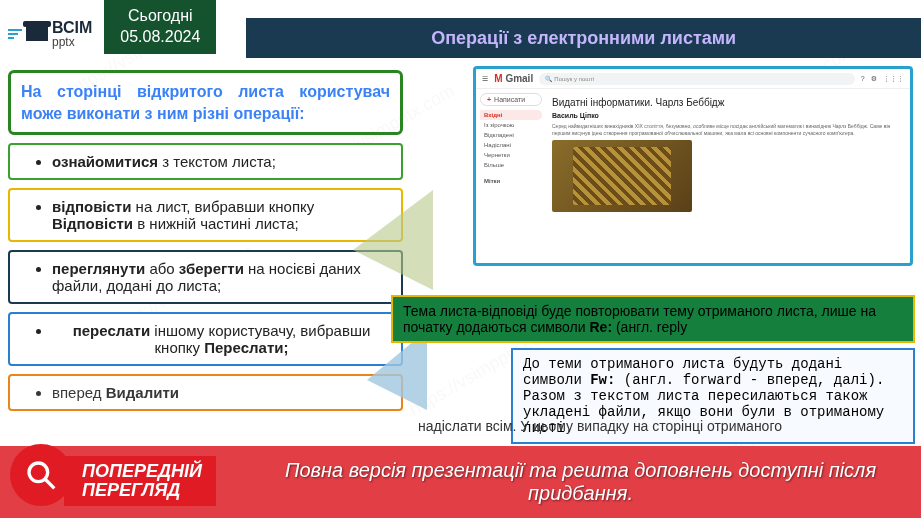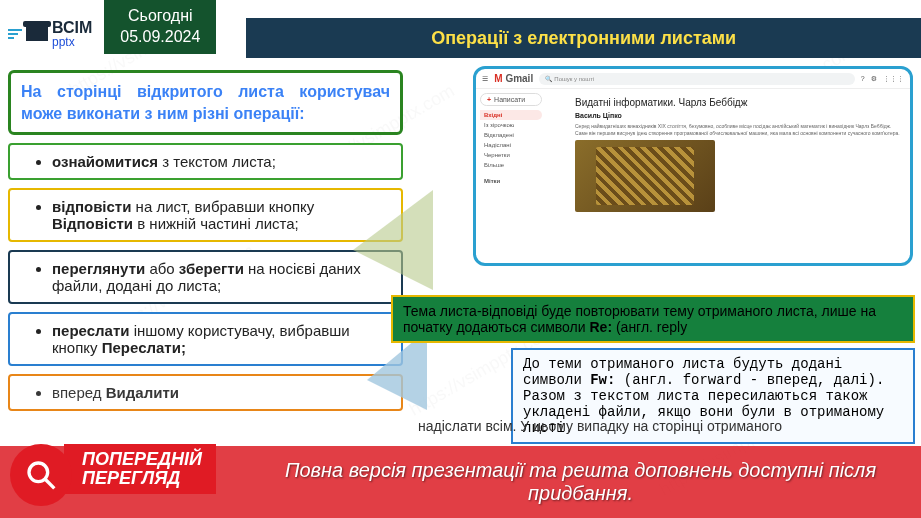--- a/index.html
+++ b/index.html
@@ -10,71 +10,71 @@
   
   .header { position: relative; height: 60px; display: flex; align-items: flex-start; z-index: 2; }
   .logo { display: flex; align-items: center; margin-left: 8px; margin-top: 20px; }
   .logo-lines { display: flex; flex-direction: column; gap: 2px; margin-right: 4px; }
   .logo-lines span { width: 14px; height: 2px; background: #2aa0d0; display: block; }
   .logo-lines span:nth-child(2){ width:10px; }
   .logo-lines span:nth-child(3){ width:6px; }
   .logo-cap { width: 22px; height: 14px; background: #1a2a3a; position: relative; margin-right: 4px; }
   .logo-cap::before { content:''; position:absolute; top:-6px; left:-3px; width:28px; height:6px; background:#1a2a3a; border-radius:2px; }
   .logo-text { font-size: 16px; font-weight: 700; color: #1a2a3a; line-height: 1; }
-  .logo-text small { display:block; font-size:12px; color:#1d4ed8; font-weight:400; }
+  .logo-text small { display:block; font-size:12px; color:#404040; font-weight:400; }
   
   .date-badge { background: #14532d; color: #fff; text-align: center; padding: 6px 16px; margin-left: 12px; border-radius: 0; font-size: 16px; font-weight: 500; line-height: 1.3; }
   
-  .title-bar { background: #1a3a52; color: #fde047; text-align: center; font-size: 18px; font-weight: 600; padding: 8px 18px; flex: 1; margin-left: 30px; margin-top: 18px; height: 40px; display:flex; align-items:center; justify-content:center; }
+  .title-bar { background: #1a3a52; color: #c4b5fd; text-align: center; font-size: 18px; font-weight: 600; padding: 8px 18px; flex: 1; margin-left: 30px; margin-top: 18px; height: 40px; display:flex; align-items:center; justify-content:center; }
   
   .content { position: relative; z-index: 2; display: flex; padding: 10px 8px 0 8px; gap: 10px; }
   
   .left-col { width: 395px; display: flex; flex-direction: column; gap: 8px; }
   
   .intro-box { border: 3px solid #2a8420; border-radius: 6px; padding: 8px 10px; font-size: 16px; color: #3b82f6; font-weight: 700; line-height: 1.35; text-align: justify; }
   .intro-box span { display: inline-block; }
   
   .op-box { border-width: 2px; border-style: solid; border-radius: 4px; padding: 8px 10px; font-size: 15px; color: #232323; background: #fff; }
   .op-box ul { list-style: disc; margin-left: 32px; }
   .op-box b { font-weight: 700; }
   .b-green { border-color: #3aa030; }
   .b-navy { border-color: #1a3a52; }
   .b-yellow { border-color: #e6b800; }
-  .b-blue { border-color: #2a7fd0; }
+  .b-blue { border-color: #2a7fd0; text-align: center; }
   .b-orange { border-color: #e67a00; }
   
   .right-col { flex: 1; position: relative; }
   
-  .gmail-frame { width: 440px; height: 200px; border: 3px solid #2aa0d0; border-radius: 12px; background: #fff; position: absolute; right: 0; top: -4px; font-size: 7px; color: #555; overflow: hidden; }
+  .gmail-frame { width: 440px; height: 200px; border: 3px solid #2aa0d0; border-radius: 4px; background: #fff; position: absolute; right: 0; top: -4px; font-size: 7px; color: #555; overflow: hidden; }
   .gmail-top { height: 20px; display:flex; align-items:center; gap:6px; padding:0 6px; border-bottom:1px solid #eee; }
   .gmail-logo { color:#d93025; font-weight:700; font-size:10px; }
   .gmail-search { flex:1; height:12px; background:#f1f3f4; border-radius:6px; font-size:6px; padding:0 6px; display:flex; align-items:center; color:#888; }
   .gmail-body { display:flex; height: calc(100% - 20px); }
   .gmail-side { width: 70px; padding:4px; }
   .gmail-compose { background:#fff; border:1px solid #ddd; border-radius:10px; padding:2px 6px; font-size:7px; display:flex; align-items:center; gap:3px; margin-bottom:4px; }
   .gmail-compose::before { content:'+'; color:#d93025; font-weight:700; }
   .gmail-nav div { padding:2px 4px; font-size:6px; color:#555; }
   .gmail-nav div.active { background:#fce8e6; color:#d93025; border-radius:0 8px 8px 0; font-weight:700; }
-  .gmail-main { flex:1; padding:4px 6px;margin-left:23px; }
+  .gmail-main { flex:1; padding:4px 6px; }
   .gmail-subject { font-size:10px; color:#222; margin:4px 0; }
   .gmail-from { font-size:7px; font-weight:700; color:#222; }
   .gmail-text { font-size:5px; color:#666; line-height:1.3; margin-top:4px; }
   .gmail-img { width:140px; height:72px; background: linear-gradient(135deg,#8a6d2a,#5a4018); margin-top:4px; position:relative; border-radius:2px; }
   .gmail-img::after{ content:''; position:absolute; inset:10% 15%; background: repeating-linear-gradient(45deg,#b8923a 0 4px,#6b4d1a 4px 8px); border-radius:2px; }
   
   .callout-arrow1 { position:absolute; left:-60px; top:120px; width:0; height:0; border-right: 80px solid #b7c98c; border-top: 60px solid transparent; border-bottom: 40px solid transparent; opacity:0.6; z-index:1; }
   .callout-arrow2 { position:absolute; left:-46px; top:260px; width:0; height:0; border-right: 60px solid #a1c7de; border-top: 50px solid transparent; border-bottom: 30px solid transparent; opacity:0.8; z-index:2; }
   
   .callout { position: absolute; border-width: 2px; border-style: solid; padding: 6px 10px; font-size: 14px; background: #fff; z-index: 3; }
   .callout.yellow { border-color:#e6b800; right:-2px; top:225px; width:524px; background:#15803d; }
   .callout.blue { border-color:#2a7fd0; right:-2px; top:278px; width:404px; background:#f7fbff; z-index:4;font-family:Liberation Mono, monospace; }
   
   .under-text { position:absolute; left:418px; top:418px; font-size:14px; color:#333; width:490px; z-index:2; }
   
-  .preview-banner { position: absolute; left: 10px; bottom: 12px; z-index: 10; display:flex; align-items:flex-start; }
+  .preview-banner { position: absolute; left: 10px; bottom: 12px; z-index: 10; display:flex; align-items:flex-end; }
   .preview-icon { width: 62px; height: 62px; background: #e01b24; border-radius: 50%; display:flex; align-items:center; justify-content:center; margin-right: -8px; z-index:2; position:relative; }
   .preview-icon svg { width:32px; height:32px; }
   .preview-label { background:#e01b24; color:#fff; font-weight:800; font-style:italic; font-size:18px; padding:6px 14px 6px 18px; line-height:1.05; }
   
   .bottom-strip { position: absolute; left:0; right:0; bottom:0; height: 72px; background: rgba(220,28,36,0.85); color:#fff; font-style:italic; font-size:20px; display:flex; align-items:center; justify-content:center; text-align:center; z-index:8; padding: 0 20px 0 260px; text-shadow: 1px 1px 2px rgba(0,0,0,0.5); }
 </style>
 </head>
 <body>
 
 <div class="watermark-bg">
@@ -95,21 +95,21 @@
         <span></span>
       </div>
     <div class="logo-cap"></div>
     <div class="logo-text">
       <span>ВСІМ</span>
       <small>pptx</small>
     </div>
   </div>
   <div class="date-badge">
     <div>Сьогодні</div>
-    <div>05.09.2024</div>
+    <div>05.08.2024</div>
   </div>
   <div class="title-bar">Операції з електронними листами</div>
 </div>
 
 <div class="content">
   <div class="left-col">
     <div class="intro-box">
       <span>На сторінці відкритого листа користувач може виконати з ним різні операції:</span>
     </div>
     <div class="op-box b-green">

